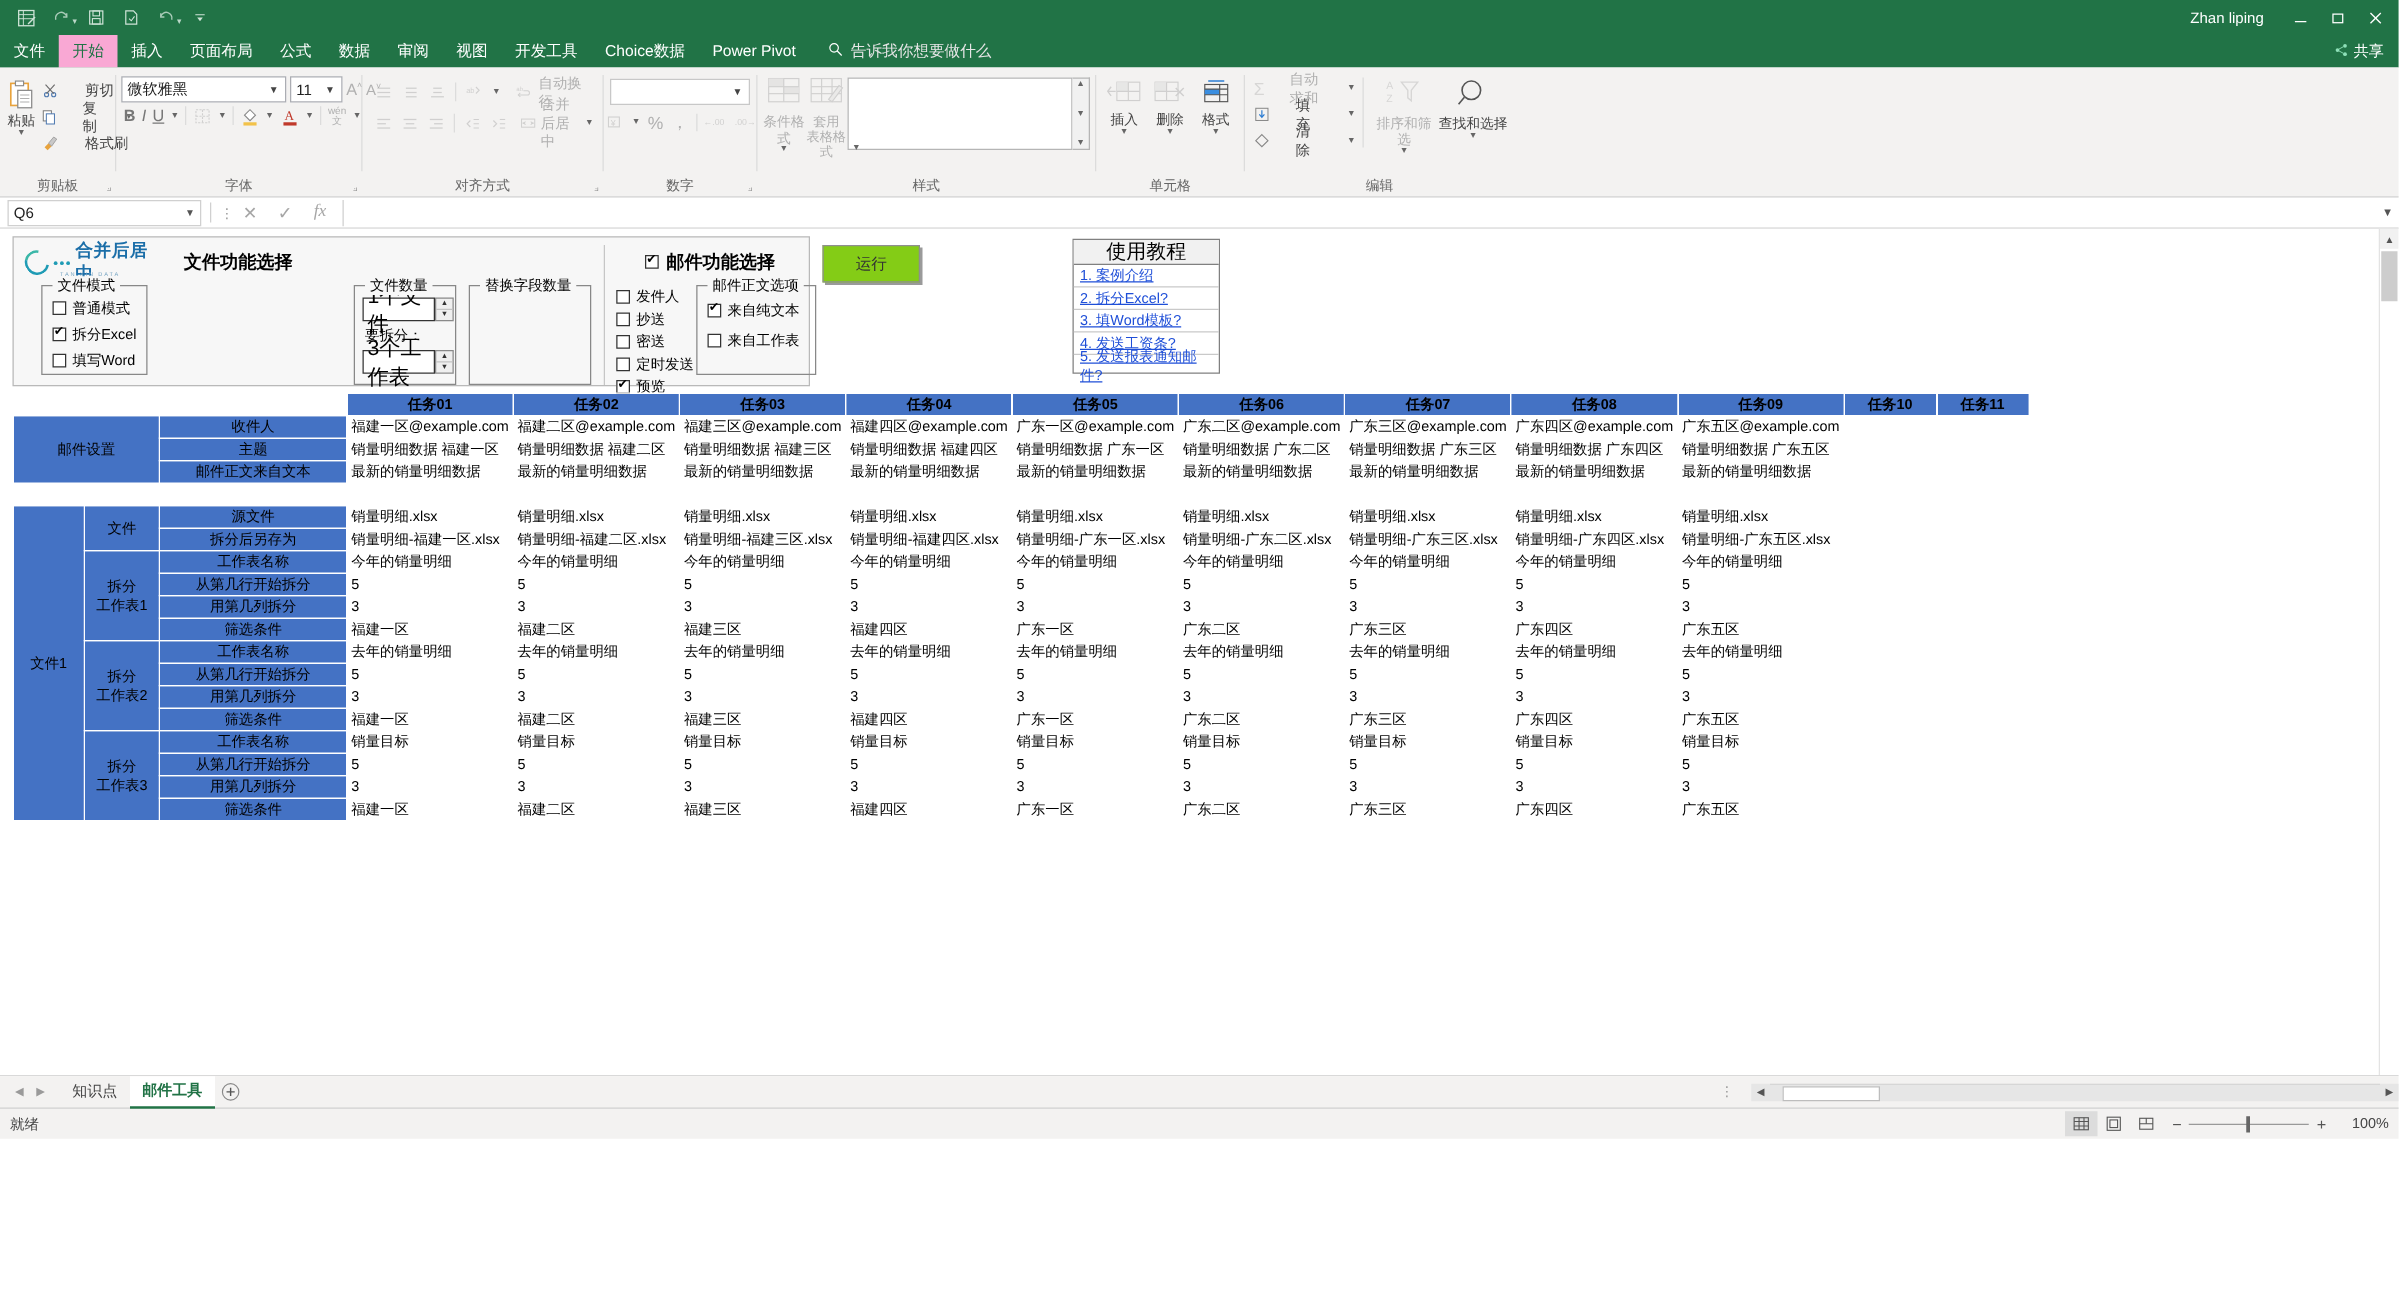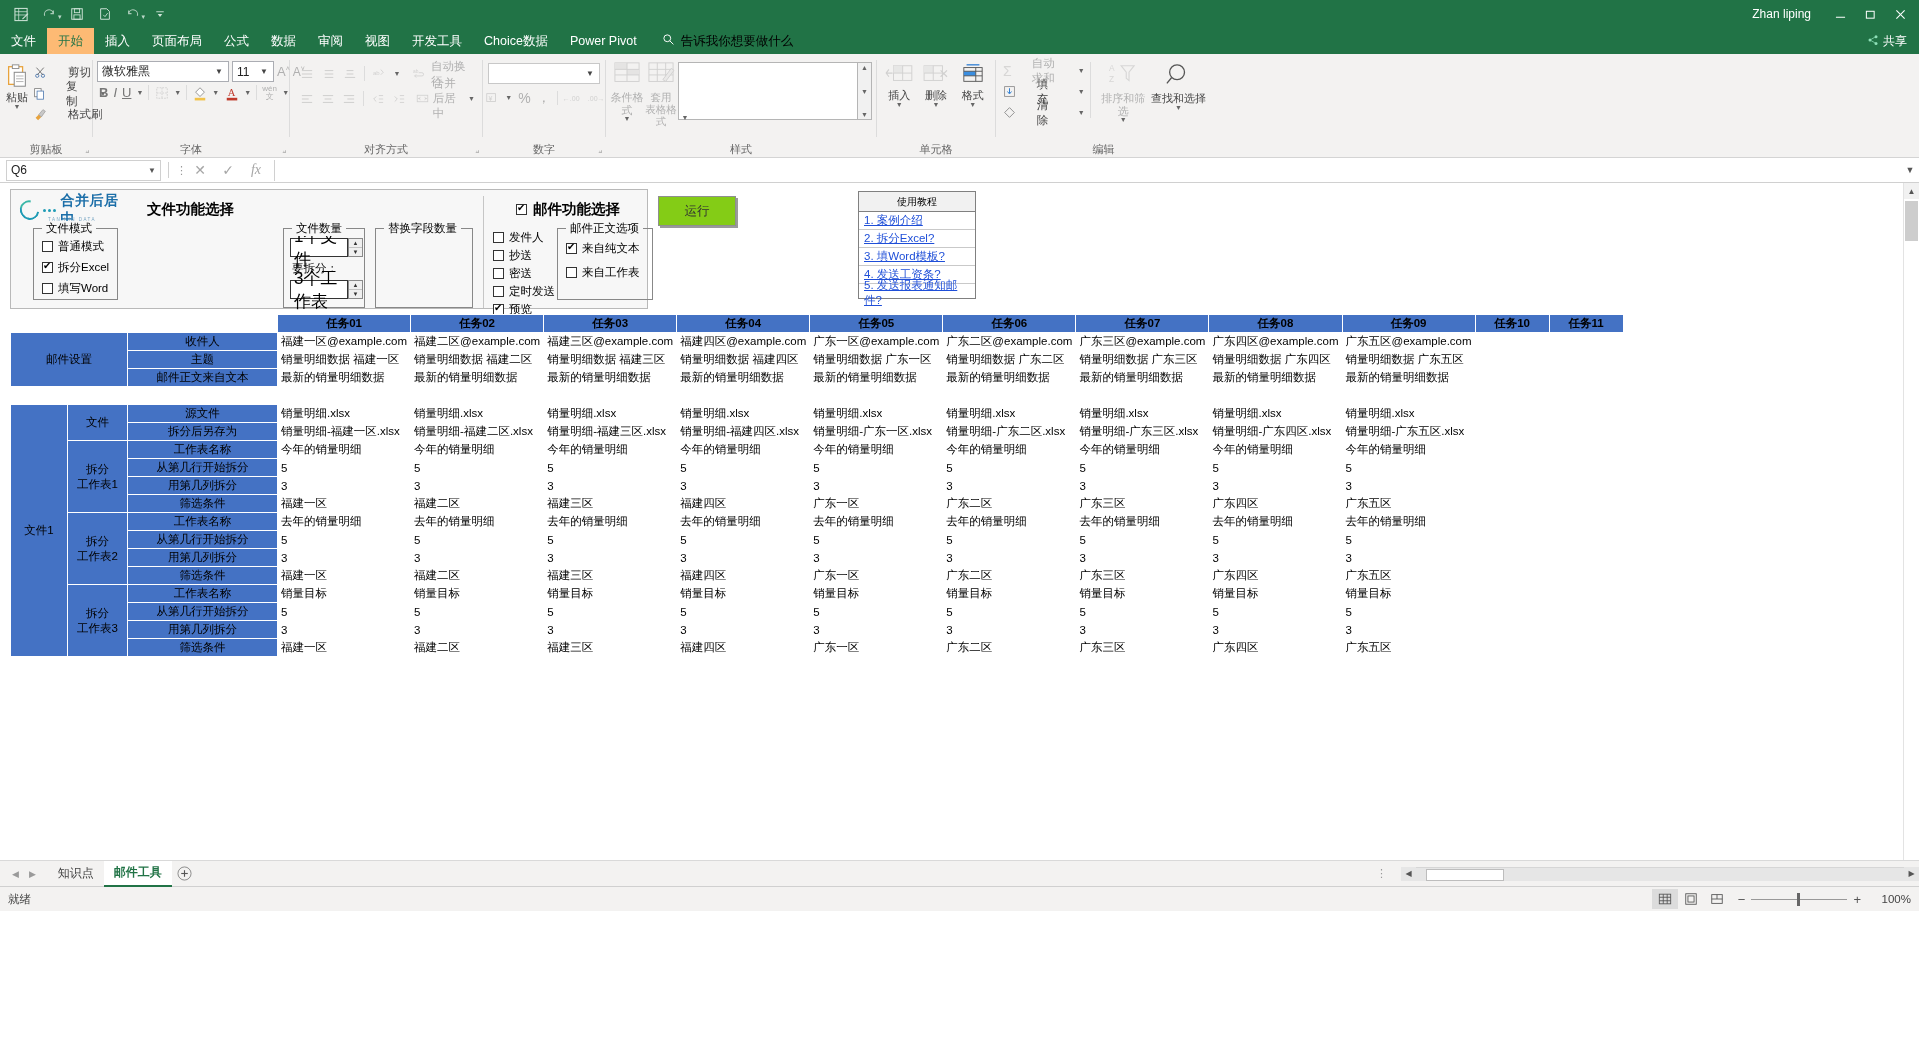--- a/index.html
+++ b/index.html
@@ -38,25 +38,25 @@
   .tabbar {
     height: 26px; background: #217346; display: flex; align-items: stretch;
     position: relative; color: #fff; font-size: 12.5px;
   }
   .tab {
     padding: 0 11px; display: flex; align-items: center; cursor: default;
     white-space: nowrap;
   }
   .tab.file { background: #217346; }
   .tab.active {
-    background: #fdba74; color: #217346; font-family: Liberation Serif, serif;
+    background: #f9a8d4; color: #217346; font-family: Liberation Serif, serif;
   }
   .tellme {
     display: flex; align-items: center; gap: 6px; padding-left: 14px;
-    font-size: 12.5px; color: #000000;
+    font-size: 12.5px; color: #e5e5e5;
   }
   .share-btn {
     margin-left: auto; display: flex; align-items: center; gap: 4px;
     padding: 0 12px; font-size: 12px; color: #fff;
   }
   
   .ribbon {
     height: 104px; background: #f3f2f1; border-bottom: 1px solid #d4d4d4;
     display: flex; position: relative; font-size: 11.5px; color: #444;
   }
@@ -159,21 +159,21 @@
     box-shadow: 2px 2px 0 #9a9a9a; font-size:12.5px; color:#333;
     display:flex; align-items:center; justify-content:center;
   }
   .vdiv { position:absolute; width:1px; background:#c6c6c6; }
   
   .tut {
     position:absolute; border:1px solid #808080; background:#fff;
   }
   .tut-head {
     height:20px; display:flex; align-items:center; justify-content:center;
-    font-size:10px; color:#000; background:#f1f1f1; border-bottom:1px solid #808080;
+    font-size:16px; color:#000; background:#f1f1f1; border-bottom:1px solid #808080;
   }
   .tut-item {
     height:18px; display:flex; align-items:center; padding-left:5px;
     font-size:11.5px; color:#1f4fd8; border-bottom:1px solid #c9c9c9;
     text-decoration: underline;
   }
   .tut-item:last-child { border-bottom:none; }
   
   table.grid { border-collapse:collapse; position:absolute; table-layout:fixed; }
   table.grid td {

